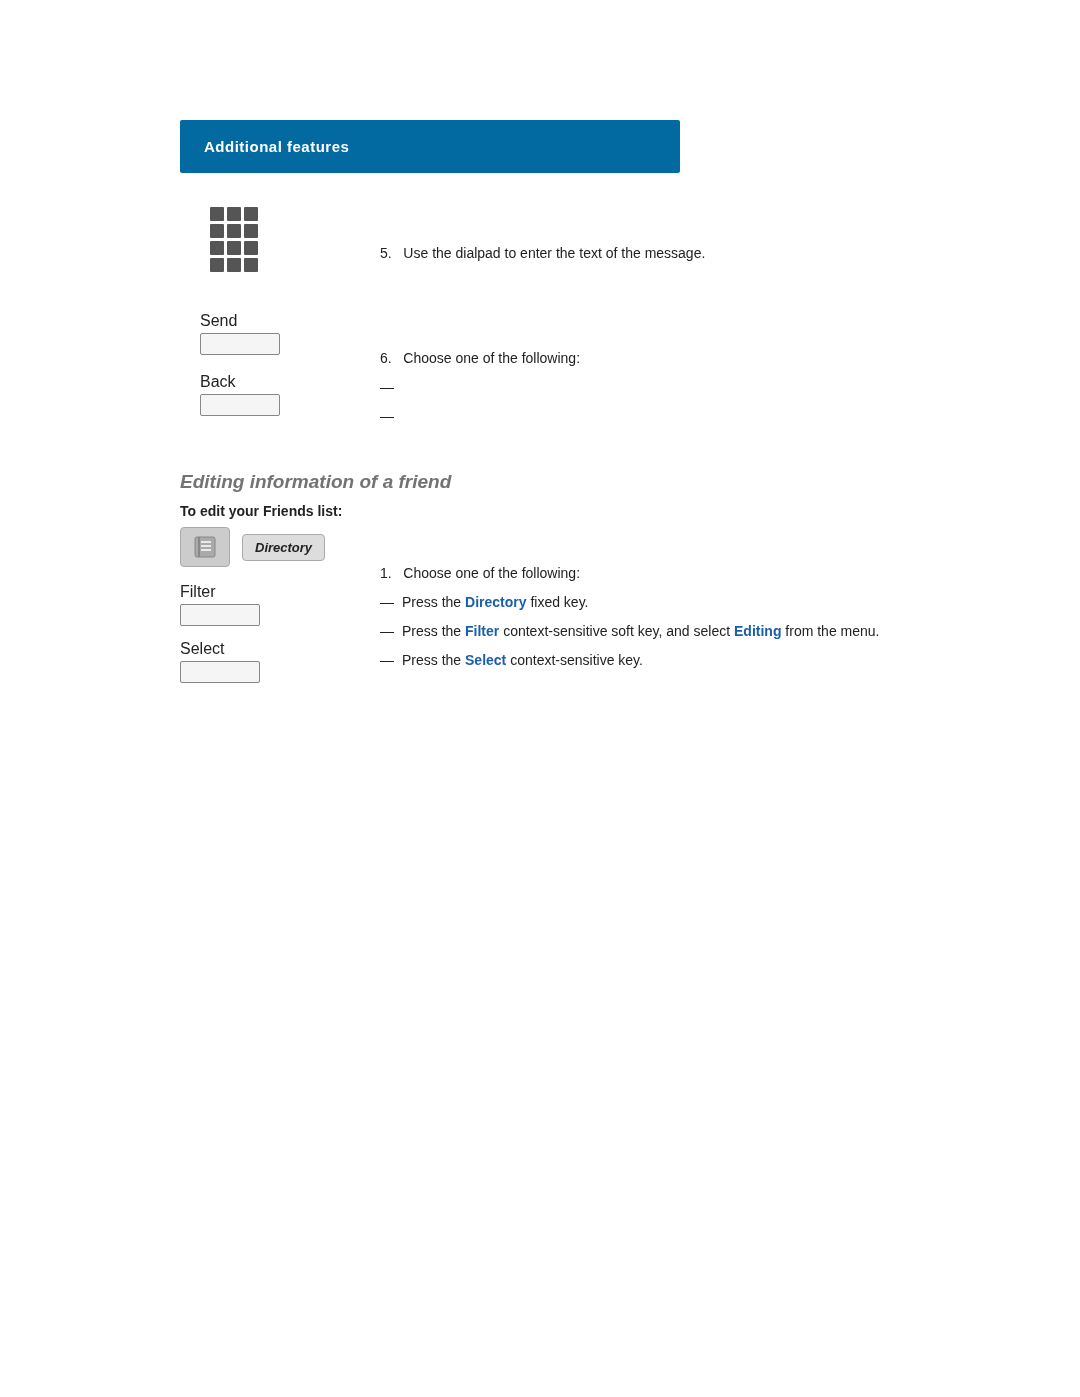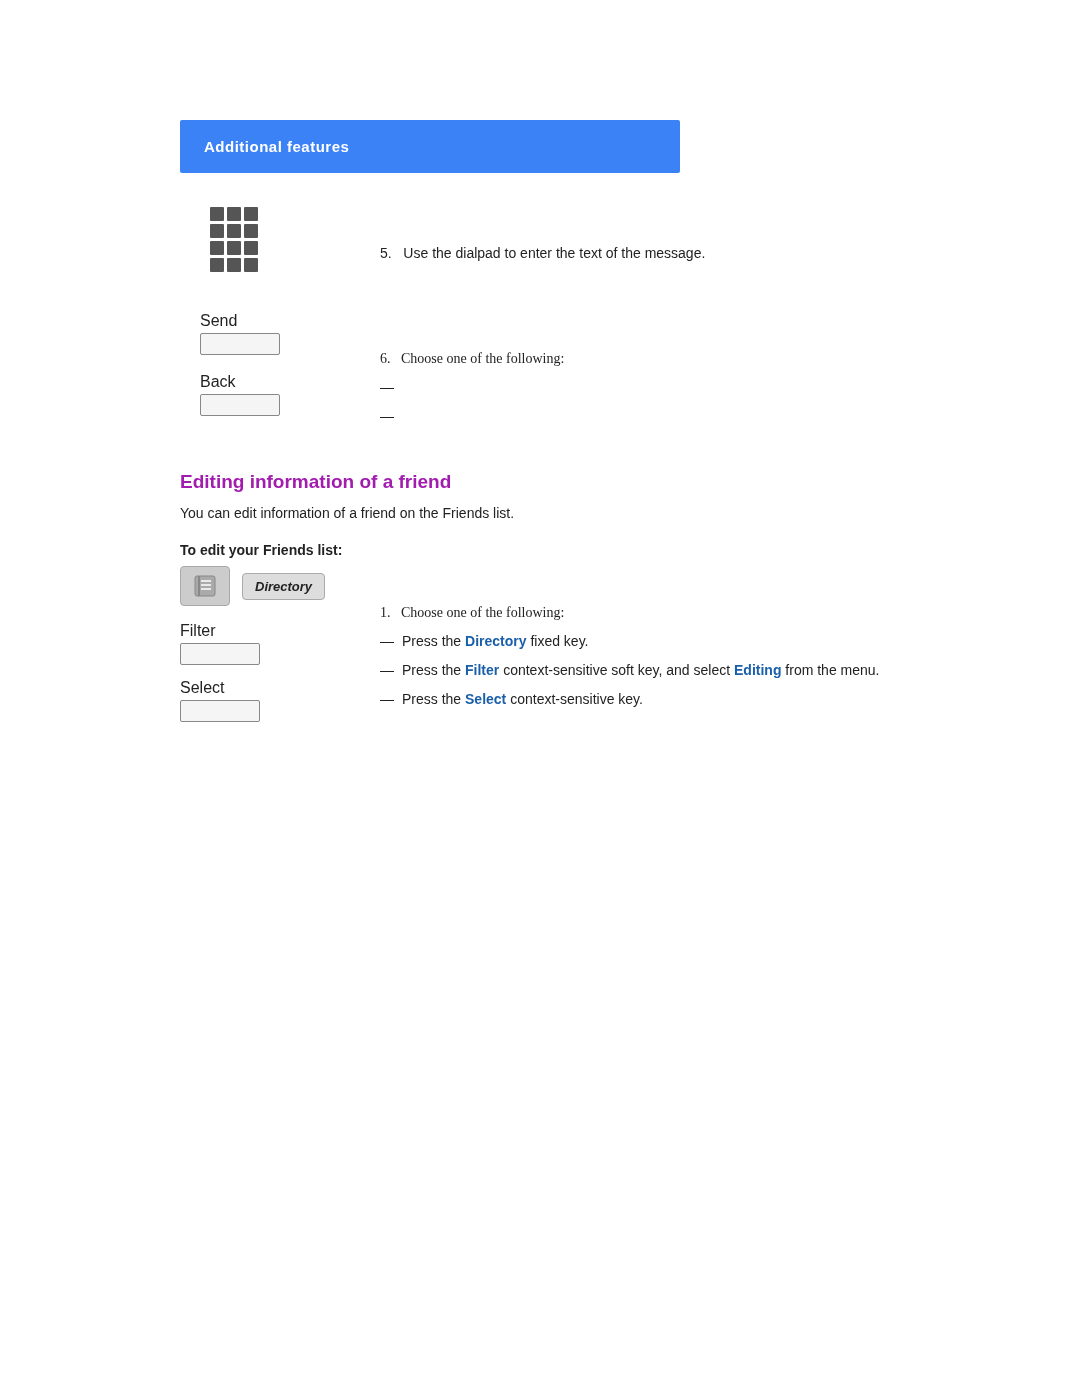--- a/index.html
+++ b/index.html
@@ -13,21 +13,21 @@
       position: relative;
     }
     .page-container {
       width: 1080px;
       min-height: 1397px;
       padding: 0;
       position: relative;
     }
     
     .header-banner {
-      background: #3b82f6;
+      background: #0369a1;
       width: 500px;
       margin: 120px auto 0 180px;
       padding: 18px 24px;
       border-radius: 2px;
     }
     .header-banner-text {
       color: #ffffff;
       font-weight: bold;
       font-size: 15px;
       letter-spacing: 0.5px;
@@ -82,23 +82,24 @@
       margin-top: 2px;
       border-radius: 2px;
     }
     .key-label {
       font-size: 16px;
       margin-bottom: 3px;
       color: #222;
     }
     
     .section-heading {
-      color: #a21caf;
+      color: #737373;
       font-size: 19px;
       font-weight: bold;
+      font-style: italic;
       margin-top: 36px;
       margin-bottom: 10px;
     }
     .intro-text {
       font-size: 14px;
       margin-bottom: 18px;
       color: #222;
       line-height: 1.5;
     }
     .sub-heading {
@@ -155,21 +156,20 @@
       color: #1a5faa;
       font-weight: bold;
     }
     
     .numbered-step {
       font-size: 14px;
       line-height: 1.5;
     }
     .choose-text {
       margin-bottom: 8px;
-      font-family: Liberation Serif, serif;
     }
   </style>
 </head>
 <body>
 
 <div class="page-container">
 
   <div class="header-banner">
     <span class="header-banner-text">Additional features</span>
   </div>
@@ -227,21 +227,20 @@
             <span class="bullet-dash">—</span>
           </li>
           <li>
             <span class="bullet-dash">—</span>
           </li>
         </ul>
       </div>
     </div>
 
     <h2 class="section-heading">Editing information of a friend</h2>
-    <p class="intro-text">You can edit information of a friend on the Friends list.</p>
     <p class="sub-heading">To edit your Friends list:</p>
 
     <div class="step-row">
       <div class="step-image">
 
         <div class="directory-key-row">
           <div class="book-icon">
 
             <svg width="28" height="28" viewBox="0 0 28 28">
               <rect x="4" y="4" width="20" height="20" rx="2" fill="#aaa" stroke="#888" stroke-width="1"></rect>

